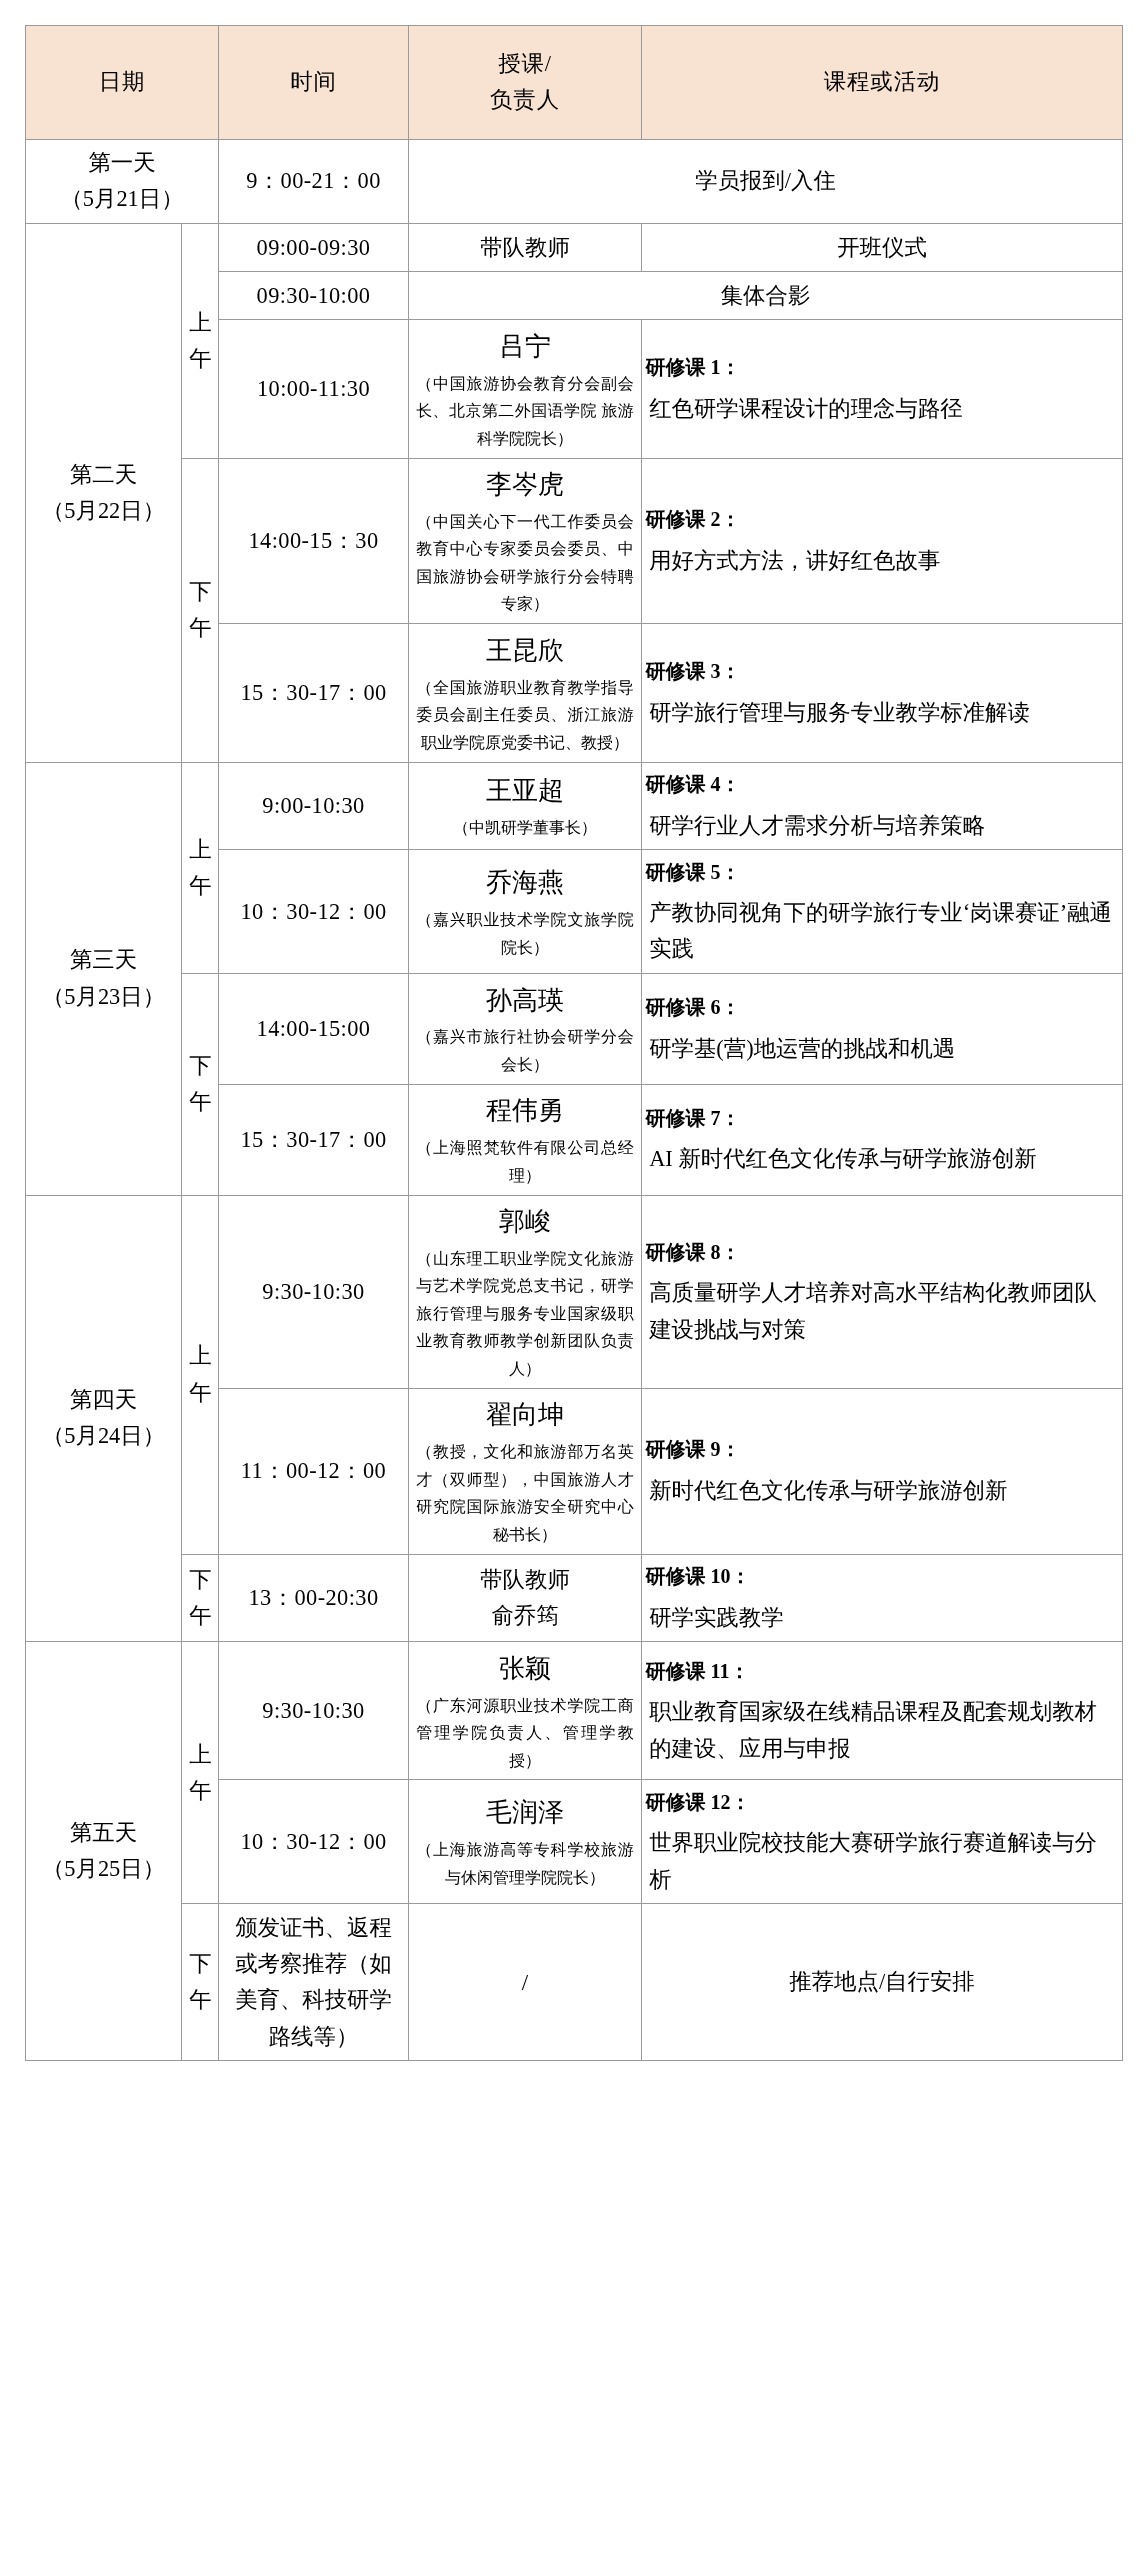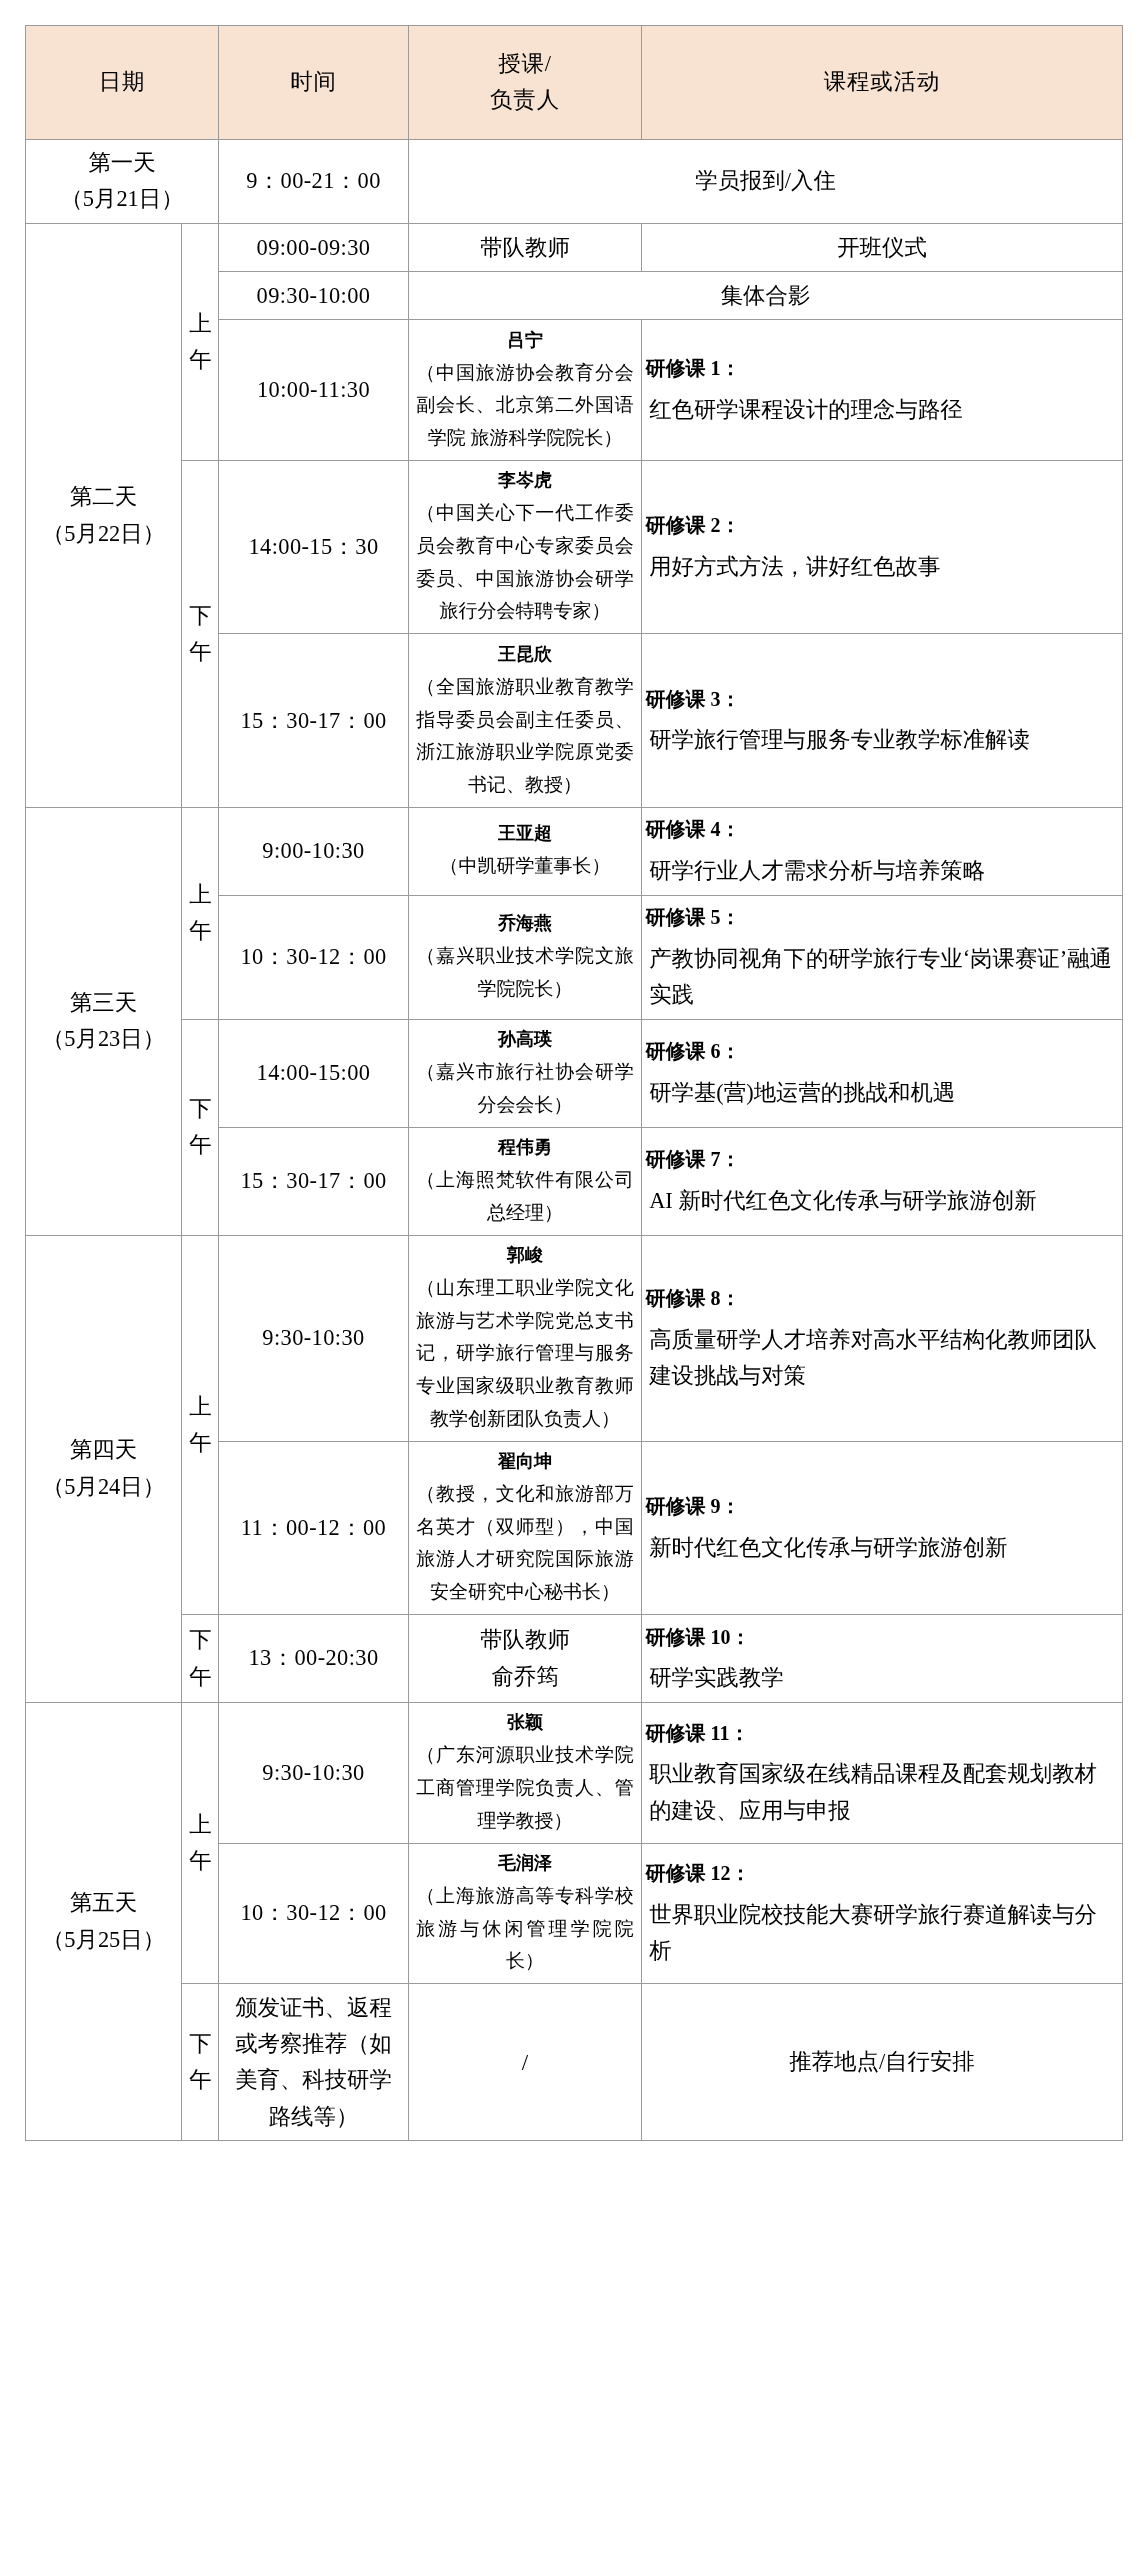--- a/index.html
+++ b/index.html
@@ -64,29 +64,29 @@
     font-family:"Liberation Serif","DejaVu Serif",serif;
     font-size:23px;
     letter-spacing:0.4px;
     white-space:nowrap;
   }
   td.teacher{
     font-size:22.4px;
     line-height:1.74;
   }
   td.teacher .nm{
-    font-weight:700;
-    font-size:18px;
+    font-weight:400;
+    font-size:26px;
     display:block;
     margin-bottom:1.8px;
     text-align:center;
   }
   td.teacher .org{
     display:block;
-    font-size:19px;
+    font-size:16px;
     line-height:1.72;
     text-align:justify;
     text-align-last:center;
   }
   td.course{
     text-align:center;
     font-size:22.4px;
     line-height:1.62;
     padding:7.2px 5.4px;
   }

